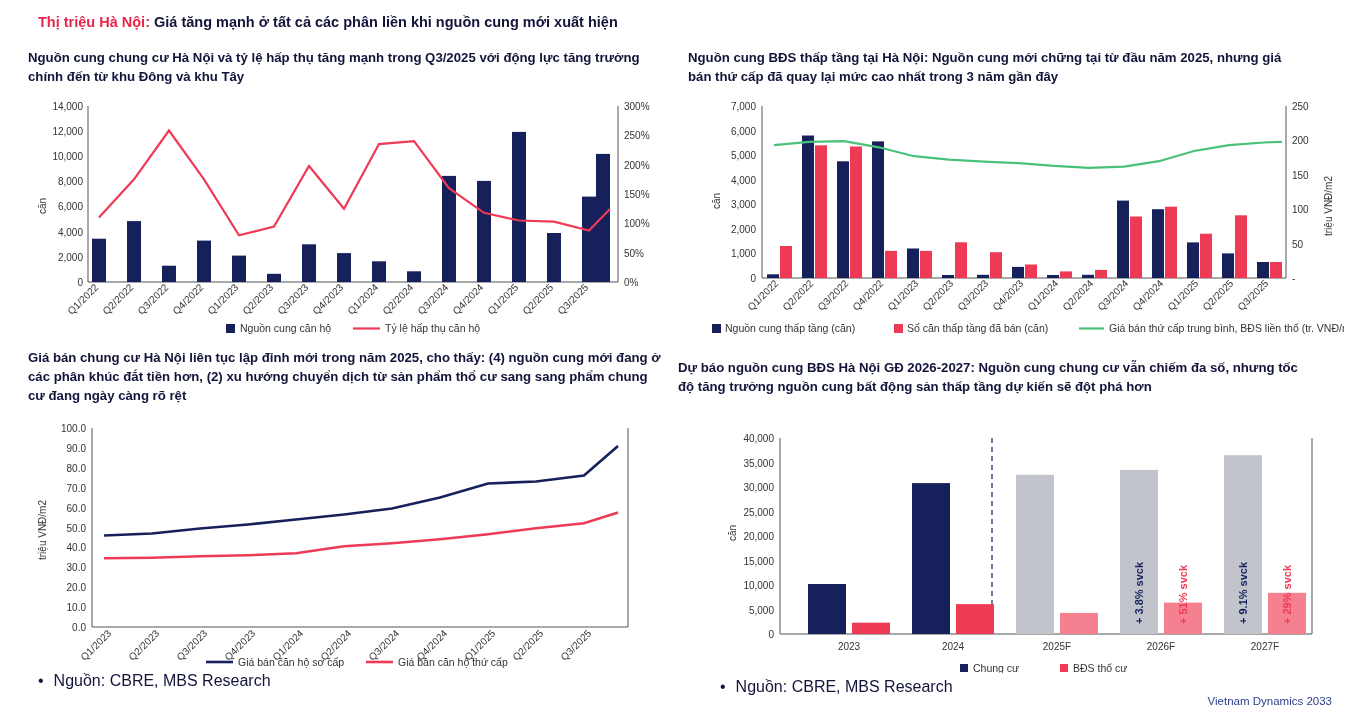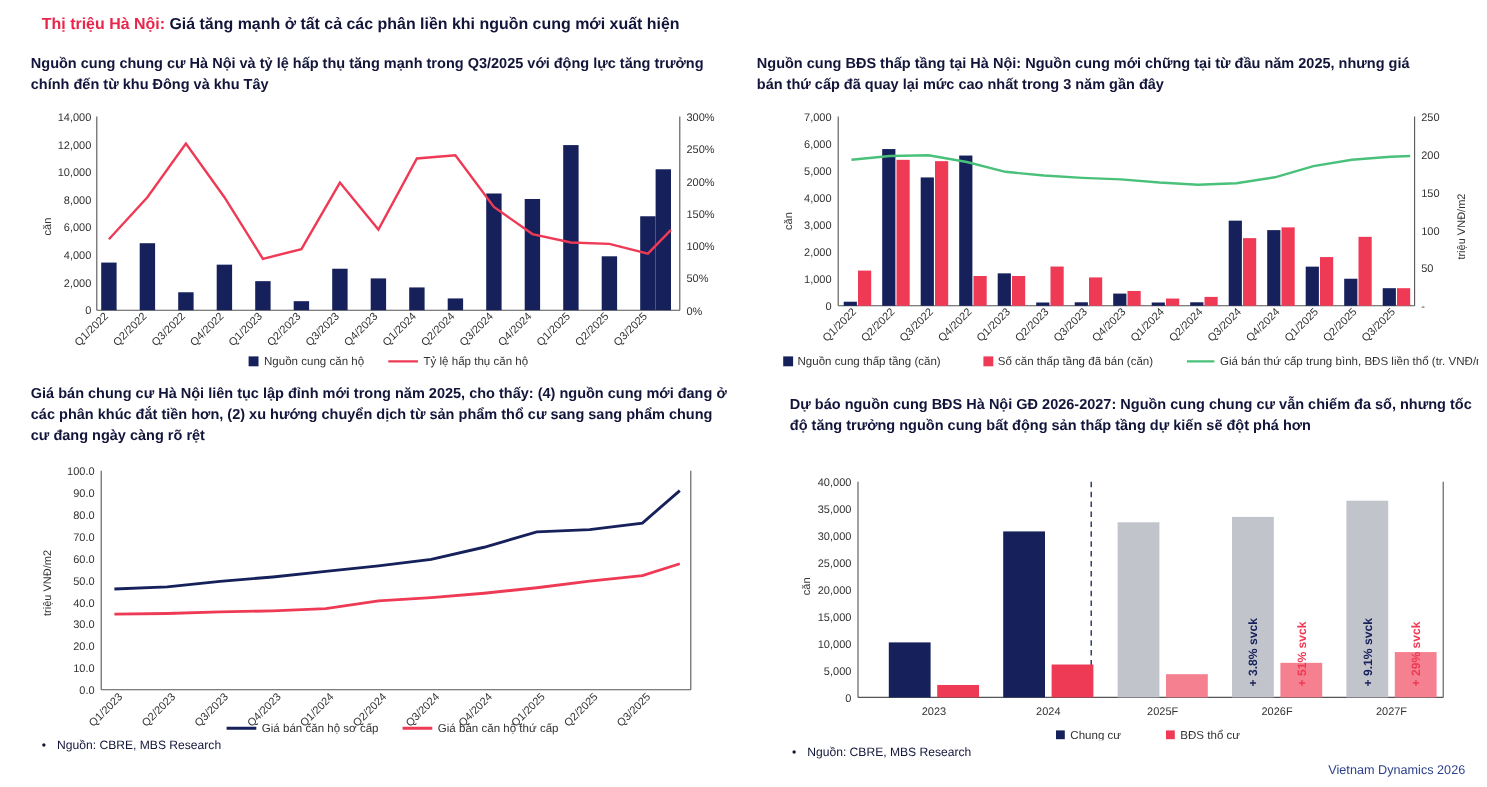--- a/index.html
+++ b/index.html
@@ -18,21 +18,21 @@
     font-size:13.2px;font-weight:bold;color:#12143a;line-height:1.45;
   }
   .chartbox{position:relative;}
   svg{display:block;}
   .axis-label{font-size:10px;fill:#333;font-family:"Liberation Sans", sans-serif;}
   .tick{font-size:10px;fill:#333;font-family:"Liberation Sans", sans-serif;}
   .tick-rot{font-size:10px;fill:#333;font-family:"Liberation Sans", sans-serif;}
   .legend-txt{font-size:10.5px;fill:#333;font-family:"Liberation Sans", sans-serif;}
   .ann{font-size:11px;font-weight:bold;font-family:"Liberation Sans", sans-serif;}
   .src{
-    position:absolute;font-size:11px;color:#12143a;
+    position:absolute;font-size:16px;color:#12143a;
   }
   .src .bullet{color:#12143a;margin-right:10px;}
   .footer{
     position:absolute;right:20px;bottom:8px;font-size:11.5px;color:#2b3f8c;
   }
 </style>
 </head>
 <body>
 
 <div class="page-title">
@@ -262,21 +262,21 @@
 
   <g>
     <line x1="178" y1="244" x2="205" y2="244" stroke="#16215b" stroke-width="2.6"></line>
     <text class="legend-txt" x="210" y="247.5">Giá bán căn hộ sơ cấp</text>
     <line x1="338" y1="244" x2="365" y2="244" stroke="#ef3a56" stroke-width="2.6"></line>
     <text class="legend-txt" x="370" y="247.5">Giá bán căn hộ thứ cấp</text>
   </g>
 </svg>
 </div>
 
-<div class="panel" style="left:718px;top:358px;width:625px;">
+<div class="panel" style="left:678px;top:358px;width:625px;">
   <div class="panel-title" style="width:620px;">Dự báo nguồn cung BĐS Hà Nội GĐ 2026-2027: Nguồn cung chung cư vẫn chiếm đa số, nhưng tốc độ tăng trưởng nguồn cung bất động sản thấp tầng dự kiến sẽ đột phá hơn</div>
 </div>
 
 <div class="chartbox" style="position:absolute;left:712px;top:428px;">
 <svg width="640" height="245" viewBox="0 0 640 245">
   <g class="tick" text-anchor="end">
     <text x="62" y="14">40,000</text>
     <text x="62" y="38.5">35,000</text>
     <text x="62" y="63">30,000</text>
     <text x="62" y="87.5">25,000</text>
@@ -329,13 +329,13 @@
   </g>
 </svg>
 </div>
 
 <div class="src" style="left:38px;top:672px;">
   <span class="bullet">•</span><span>Nguồn: CBRE, MBS Research</span>
 </div>
 <div class="src" style="left:720px;top:678px;">
   <span class="bullet">•</span><span>Nguồn: CBRE, MBS Research</span>
 </div>
-<div class="footer">Vietnam Dynamics 2026</div>
+<div class="footer">Vietnam Dynamics 2033</div>
 
 </body></html>

